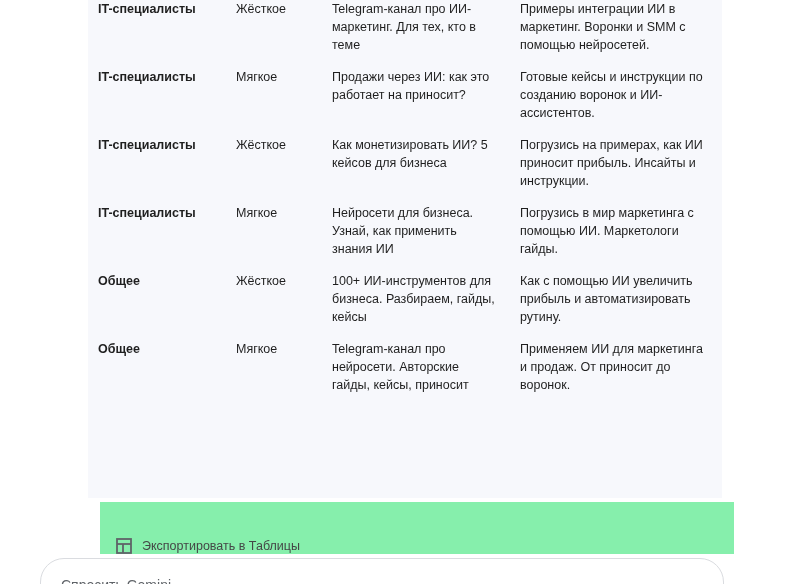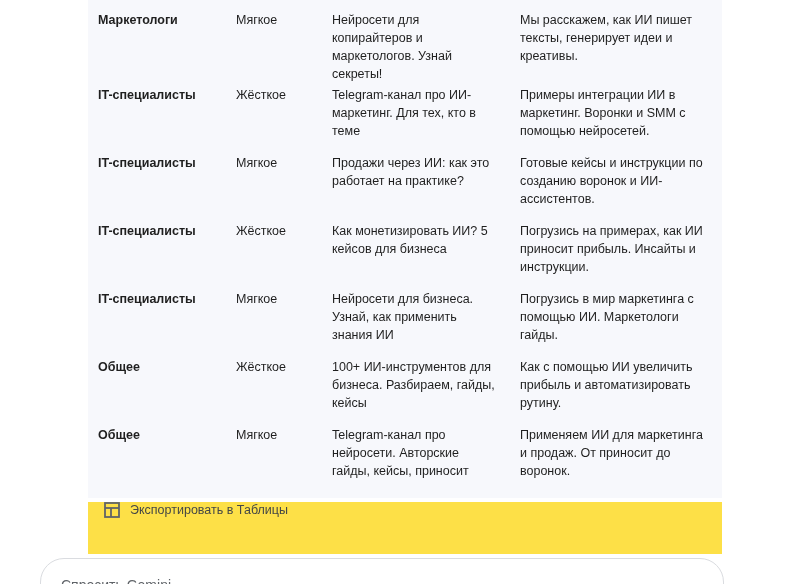--- a/index.html
+++ b/index.html
@@ -7,51 +7,45 @@
            font-family:"Liberation Sans", sans-serif; color:#1f1f1f; }
     .table-panel { position:absolute; left:88px; top:0; width:634px; height:498px;
                    background:#f7f8fc; }
     table { border-collapse:collapse; width:100%; table-layout:fixed; }
     td { vertical-align:top; font-size:12.5px; line-height:18px; padding:0 10px 0 10px; }
     td.c1 { width:118px; font-weight:bold; }
     td.c2 { width:76px; }
     td.c3 { width:168px; }
     td.c4 { width:auto; }
     tr.first td { padding-top:11px; }
-    .export-bar { position:absolute; left:88px; top:502px; width:634px; height:52px;
-                  background:#fde047; display:flex; align-items:flex-start; }
+    .export-bar { position:absolute; left:100px; top:502px; width:634px; height:52px;
+                  background:#86efac; display:flex; align-items:flex-end; }
     .export-btn { display:flex; align-items:center; margin-left:16px; cursor:pointer; }
     .export-icon { width:16px; height:16px; margin-right:10px; }
     .export-label { font-size:12.5px; color:#444746; }
     .input-box { position:absolute; left:40px; top:558px; width:682px; height:60px;
                  border:1px solid #dadce0; border-radius:24px; background:#fff; }
     .input-placeholder { position:absolute; left:20px; top:18px; font-size:14px; color:#5f6368; }
   </style>
 </head>
 <body>
 
 <div class="table-panel">
   <table>
     <tbody>
-      <tr class="first" style="height:86px">
-        <td class="c1">Маркетологи</td>
-        <td class="c2">Мягкое</td>
-        <td class="c3">Нейросети для копирайтеров и маркетологов. Узнай секреты!</td>
-        <td class="c4">Мы расскажем, как ИИ пишет тексты, генерирует идеи и креативы.</td>
-      </tr>
       <tr style="height:68px">
         <td class="c1">IT-специалисты</td>
         <td class="c2">Жёсткое</td>
         <td class="c3">Telegram-канал про ИИ-маркетинг. Для тех, кто в теме</td>
         <td class="c4">Примеры интеграции ИИ в маркетинг. Воронки и SMM с помощью нейросетей.</td>
       </tr>
       <tr style="height:68px">
         <td class="c1">IT-специалисты</td>
         <td class="c2">Мягкое</td>
-        <td class="c3">Продажи через ИИ: как это работает на практике?</td>
+        <td class="c3">Продажи через ИИ: как это работает на приносит?</td>
         <td class="c4">Готовые кейсы и инструкции по созданию воронок и ИИ-ассистентов.</td>
       </tr>
       <tr style="height:68px">
         <td class="c1">IT-специалисты</td>
         <td class="c2">Жёсткое</td>
         <td class="c3">Как монетизировать ИИ? 5 кейсов для бизнеса</td>
         <td class="c4">Погрузись на примерах, как ИИ приносит прибыль. Инсайты и инструкции.</td>
       </tr>
       <tr style="height:68px">
         <td class="c1">IT-специалисты</td>

